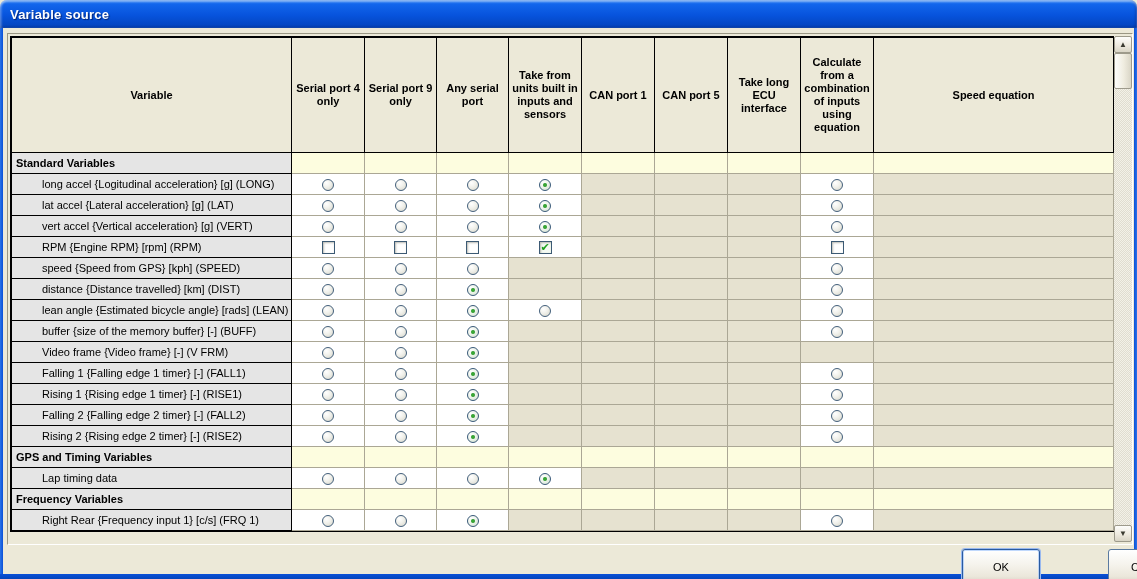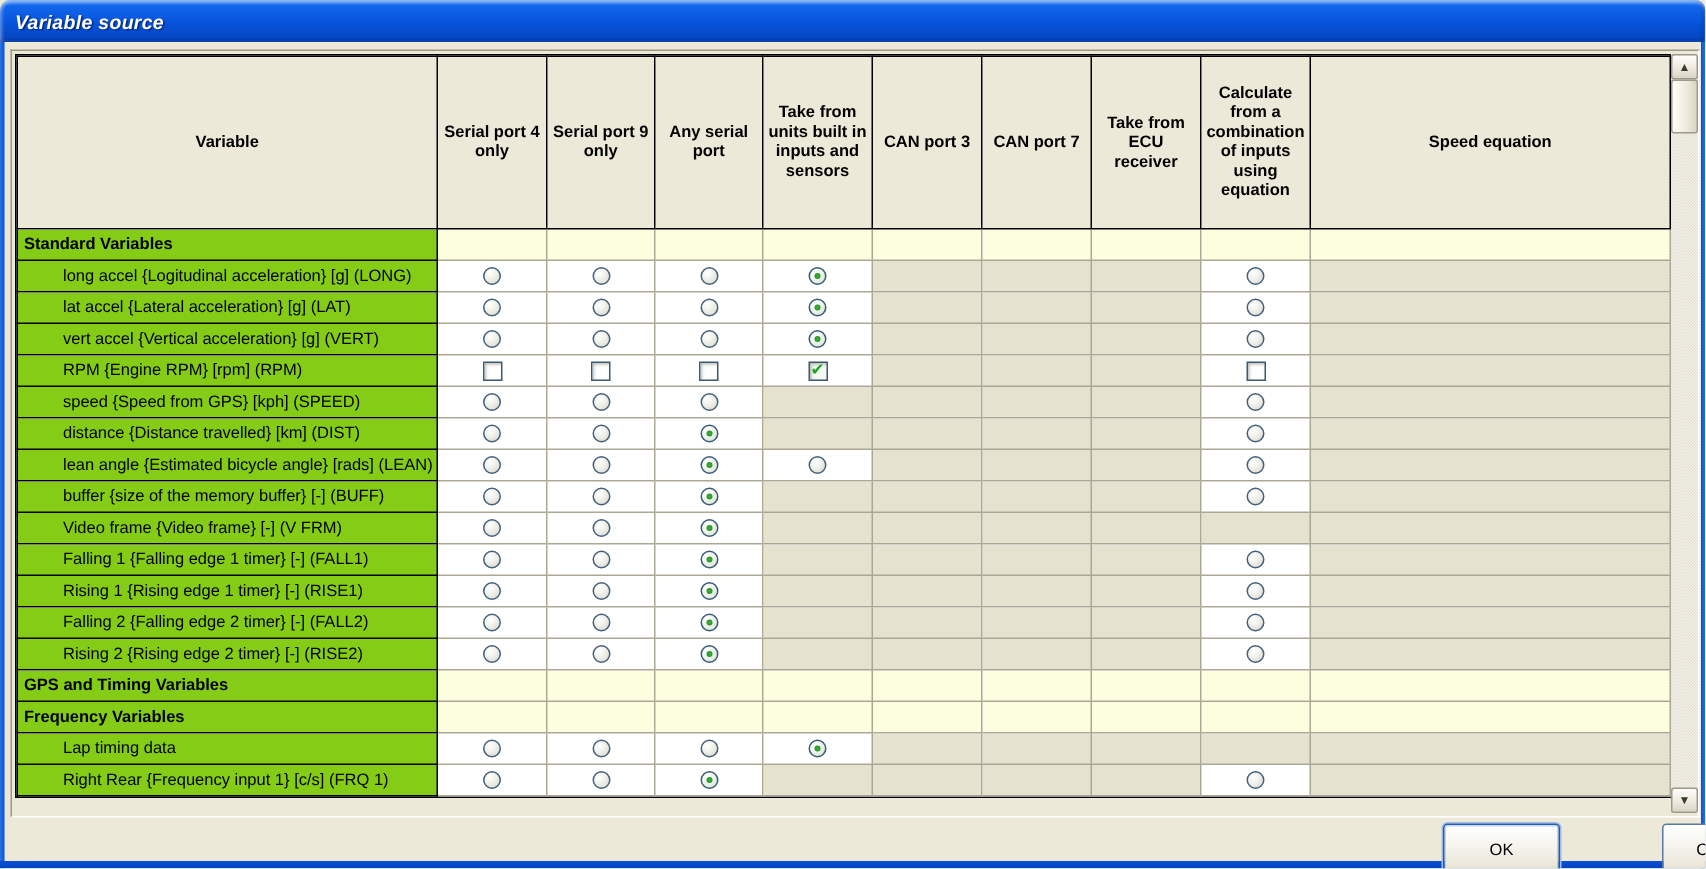--- a/index.html
+++ b/index.html
@@ -5,41 +5,41 @@
   * { box-sizing: border-box; margin: 0; padding: 0; }
   html,body { width:1137px; height:579px; overflow:hidden;
     font-family:"Liberation Sans","DejaVu Sans",sans-serif; }
   #dialog { position:relative; width:1137px; height:579px; background:#ECE9D8; overflow:hidden; }
 
   
   .titlebar { position:absolute; left:0; top:0; width:1137px; height:28px;
     background:linear-gradient(180deg,#3b8bf5 0%,#1266ec 14%,#0753dc 55%,#0447c4 88%,#033aa8 100%);
     border-radius:7px 7px 0 0;
     box-shadow:inset 0 2px 2px rgba(255,255,255,.4), inset 2px 0 2px rgba(255,255,255,.2), inset -2px 0 2px rgba(0,20,90,.25);
-    display:flex; align-items:center; padding-left:10px;font-style:italic; }
+    display:flex; align-items:center; padding-left:10px; }
   .titlebar .title { color:#fff; font-weight:bold; font-size:13px; text-shadow:1px 1px 1px rgba(0,0,40,.55); letter-spacing:.2px; }
   .frame { position:absolute; background:linear-gradient(90deg,#2b74e8,#0a50d8); }
   .frame.left  { left:0; top:28px; bottom:0; width:3px; }
   .frame.right { right:0; top:28px; bottom:0; width:3px; background:linear-gradient(270deg,#2b74e8,#0a50d8); }
   .frame.bottom{ left:0; right:0; bottom:0; height:5px; background:linear-gradient(180deg,#0a50d8,#0345bb); }
 
   
   .panel { position:absolute; left:7px; top:33px; width:1126px; height:512px; background:#ECE9D8;
     border-top:1px solid #9a9784; border-left:1px solid #9a9784;
     border-bottom:1px solid #ffffff; border-right:1px solid #ffffff; }
 
   .grid-wrap { position:absolute; left:10px; top:36px; border:1px solid #000; background:#fff; }
   table { border-collapse:collapse; table-layout:fixed; }
   th, td { font-size:11px; overflow:hidden; }
   th { background:#ECE9D8; border:1px solid #000; font-weight:bold; text-align:center;
        vertical-align:middle; padding:18px 2px; line-height:13px; color:#000; }
   tr.hdr { height:104px; }
   tr.row { height:21px; }
   td { height:21px; padding:0; vertical-align:middle; text-align:center; }
-  td.label { background:#84cc16; border:1px solid #000; text-align:left; padding-left:30px;
+  td.label { background:#e5e5e5; border:1px solid #000; text-align:left; padding-left:30px;
              white-space:nowrap; color:#000; }
   td.label.sec { font-weight:bold; padding-left:4px; }
   td.w   { background:#FFFFFF; border:1px solid #ABA795; }
   td.dis { background:#E6E2D0; border:1px solid #ABA795; }
   td.yel { background:#FDFDDF; border:1px solid #ABA795; }
 
   
   .radio { display:inline-block; width:12px; height:12px; border-radius:50%;
     border:1px solid #44607c; vertical-align:middle;
     background:radial-gradient(circle at 35% 30%, #ffffff 0%, #f0f0ea 45%, #d4d4c8 100%); position:relative; }
@@ -106,23 +106,23 @@
           <col style="width: 73px;">
           <col style="width: 240px;">
         </colgroup>
       <thead>
           <tr class="hdr">
             <th>Variable</th>
             <th>Serial port 4 only</th>
             <th>Serial port 9 only</th>
             <th>Any serial port</th>
             <th>Take from units built in inputs and sensors</th>
-            <th>CAN port 3</th>
-            <th>CAN port 7</th>
-            <th>Take from ECU receiver</th>
+            <th>CAN port 1</th>
+            <th>CAN port 5</th>
+            <th>Take long ECU interface</th>
             <th>Calculate from a combination of inputs using equation</th>
             <th>Speed equation</th>
           </tr>
         </thead>
       <tbody>
           <tr class="row">
             <td class="label sec">Standard Variables</td>
             <td class="yel"></td>
             <td class="yel"></td>
             <td class="yel"></td>
@@ -295,42 +295,42 @@
             <td class="yel"></td>
             <td class="yel"></td>
             <td class="yel"></td>
             <td class="yel"></td>
             <td class="yel"></td>
             <td class="yel"></td>
             <td class="yel"></td>
             <td class="yel"></td>
           </tr>
           <tr class="row">
+            <td class="label">Lap timing data</td>
+            <td class="w"><span class="radio"></span></td>
+            <td class="w"><span class="radio"></span></td>
+            <td class="w"><span class="radio"></span></td>
+            <td class="w"><span class="radio sel"></span></td>
+            <td class="dis"></td>
+            <td class="dis"></td>
+            <td class="dis"></td>
+            <td class="dis"></td>
+            <td class="dis"></td>
+          </tr>
+          <tr class="row">
             <td class="label sec">Frequency Variables</td>
             <td class="yel"></td>
             <td class="yel"></td>
             <td class="yel"></td>
             <td class="yel"></td>
             <td class="yel"></td>
             <td class="yel"></td>
             <td class="yel"></td>
             <td class="yel"></td>
             <td class="yel"></td>
-          </tr>
-          <tr class="row">
-            <td class="label">Lap timing data</td>
-            <td class="w"><span class="radio"></span></td>
-            <td class="w"><span class="radio"></span></td>
-            <td class="w"><span class="radio"></span></td>
-            <td class="w"><span class="radio sel"></span></td>
-            <td class="dis"></td>
-            <td class="dis"></td>
-            <td class="dis"></td>
-            <td class="dis"></td>
-            <td class="dis"></td>
           </tr>
           <tr class="row">
             <td class="label">Right Rear {Frequency input 1} [c/s] (FRQ 1)</td>
             <td class="w"><span class="radio"></span></td>
             <td class="w"><span class="radio"></span></td>
             <td class="w"><span class="radio sel"></span></td>
             <td class="dis"></td>
             <td class="dis"></td>
             <td class="dis"></td>
             <td class="dis"></td>

